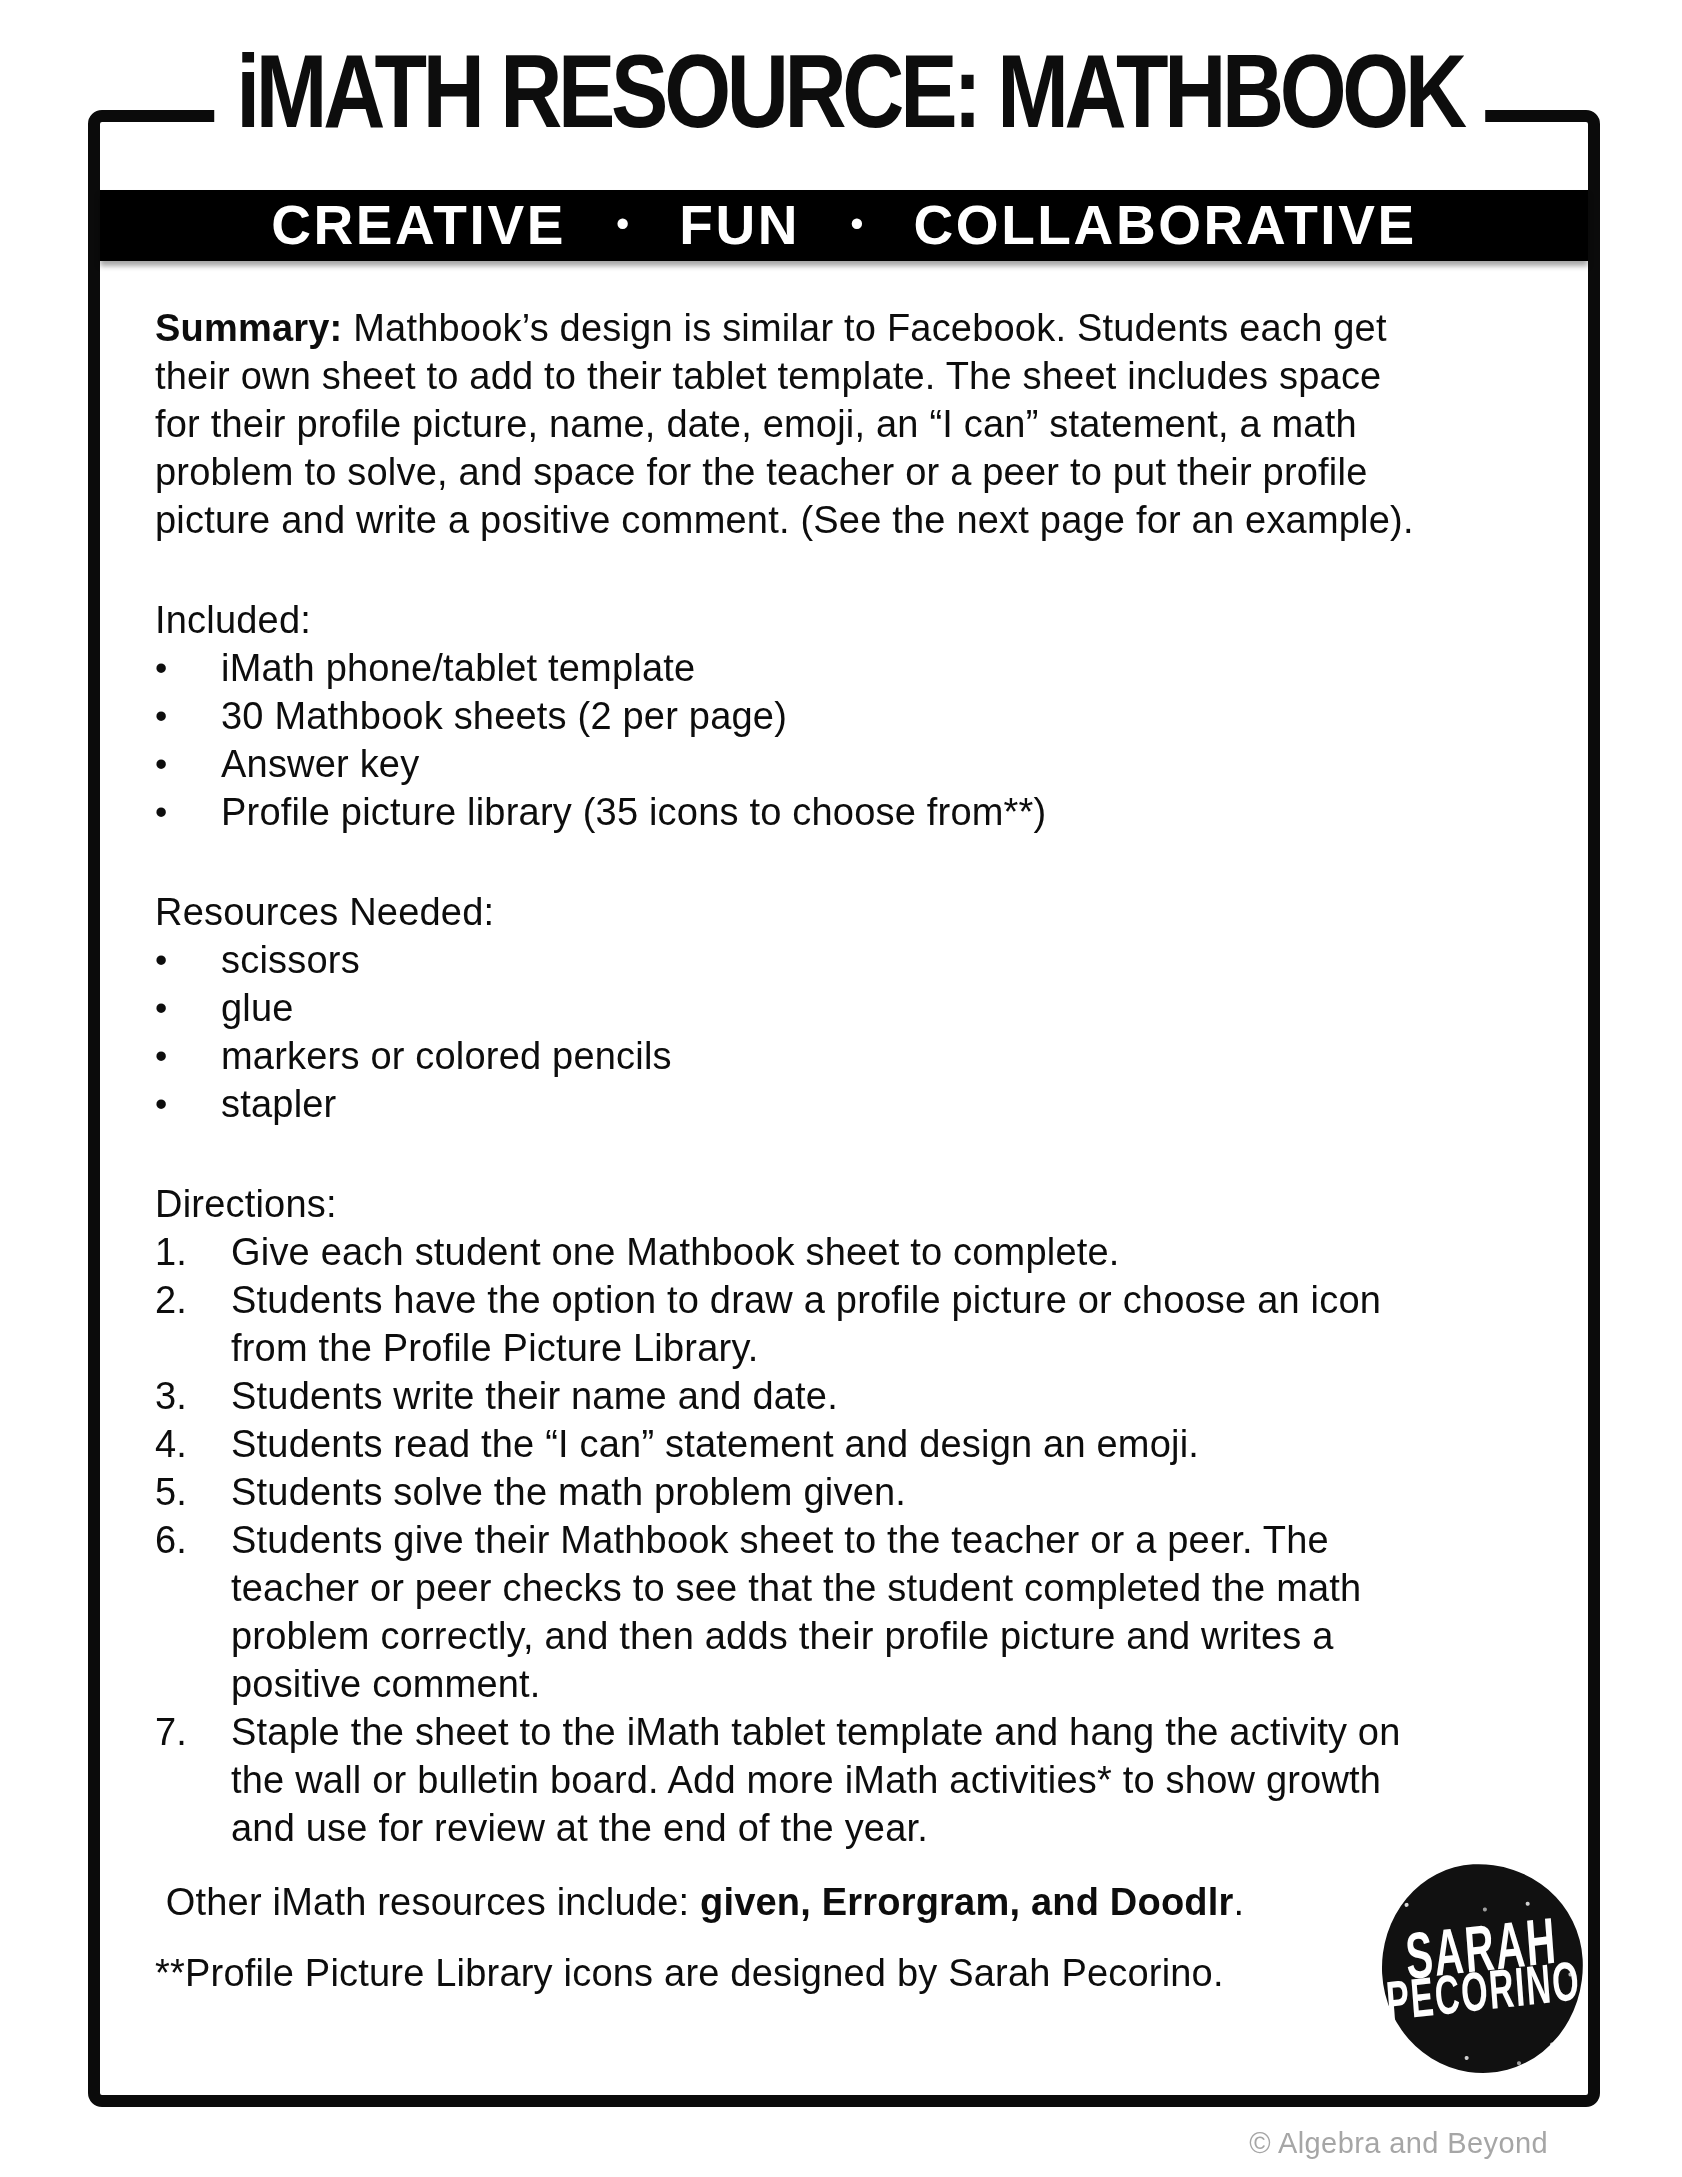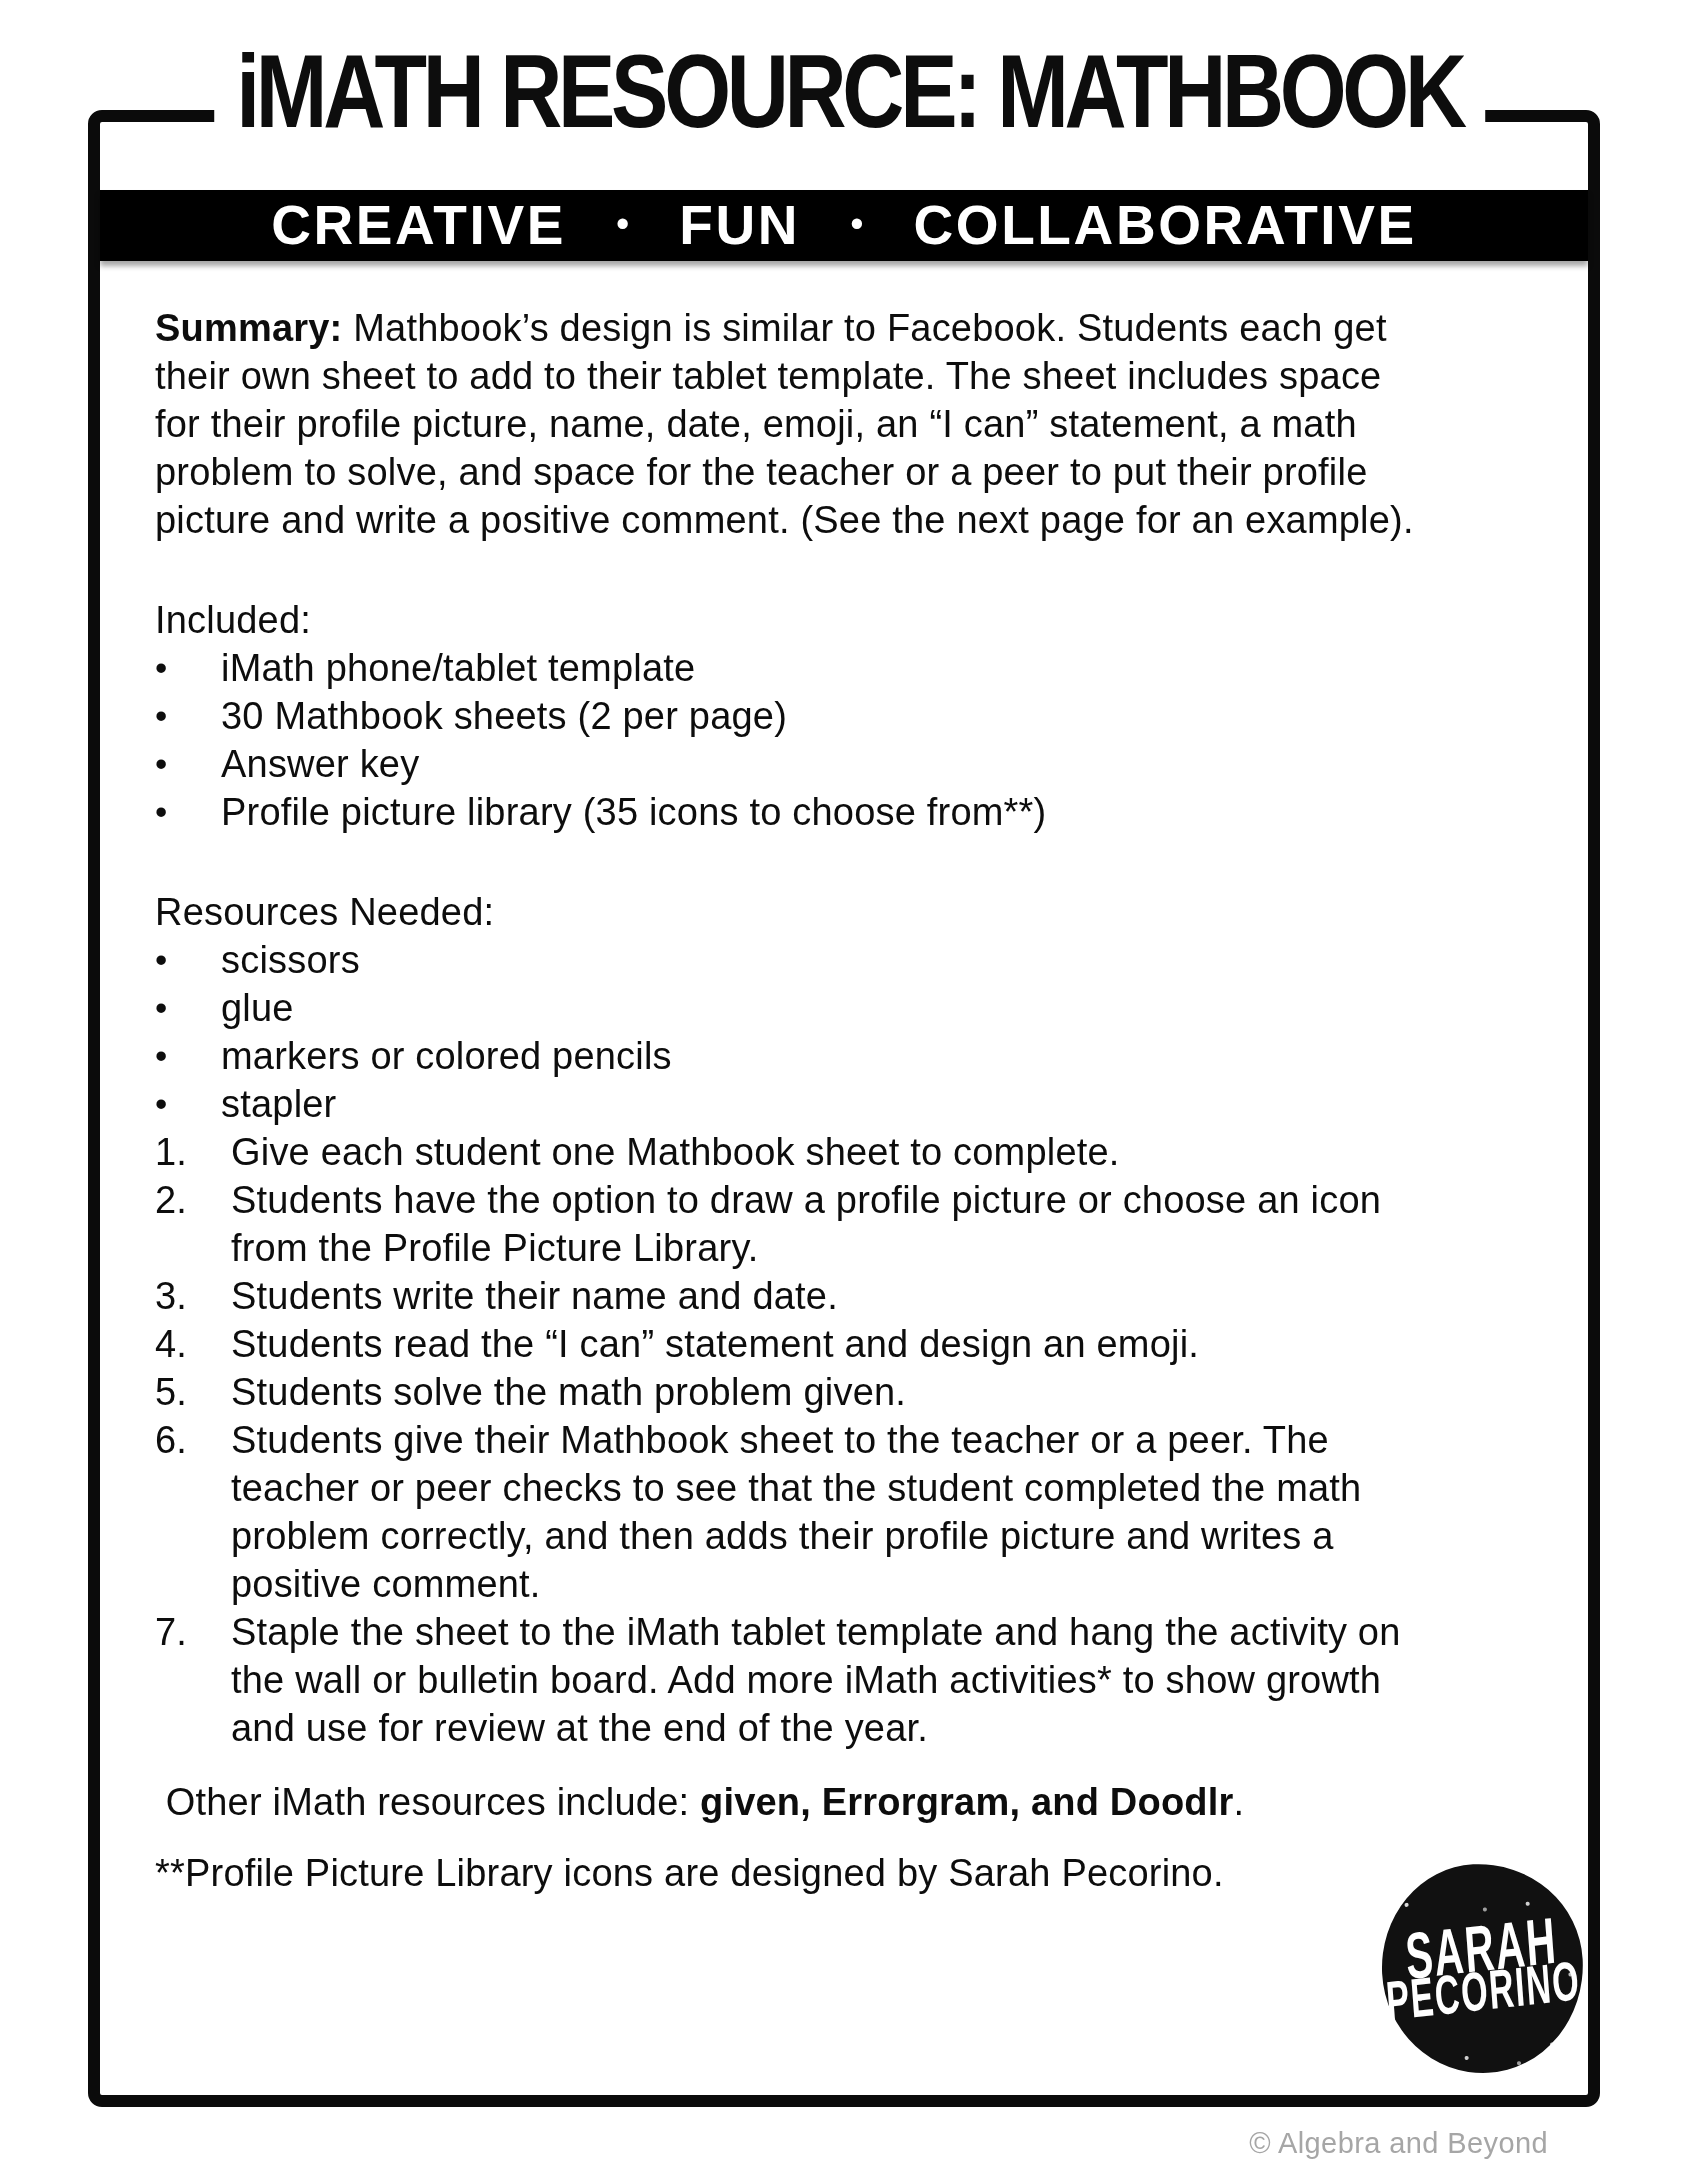--- a/index.html
+++ b/index.html
@@ -205,20 +205,21 @@
       <li>
           <span class="marker">•</span>
           <span class="li-text">markers or colored pencils</span>
         </li>
       <li>
           <span class="marker">•</span>
           <span class="li-text">stapler</span>
         </li>
     </ul>
 
+    <h2 class="section-heading">Directions:</h2>
     <ol class="plain">
       <li>
           <span class="marker">1.</span>
           <span class="li-text">Give each student one Mathbook sheet to complete.</span>
         </li>
       <li>
           <span class="marker">2.</span>
           <span class="li-text">Students have the option to draw a profile picture or choose an icon from the Profile Picture Library.</span>
         </li>
       <li>

